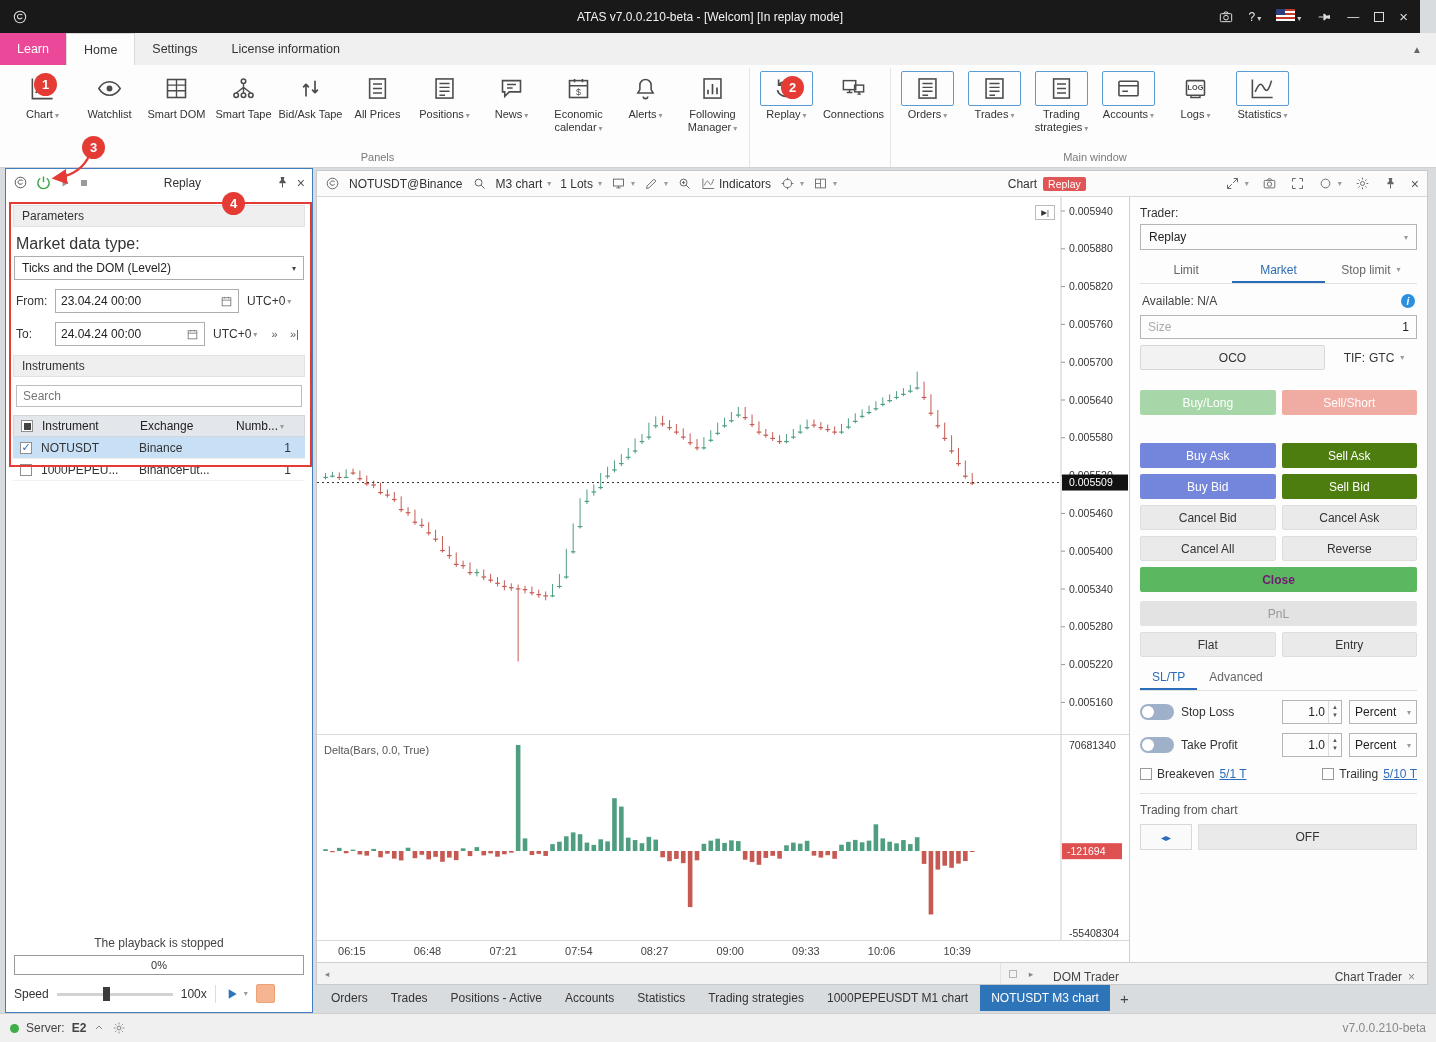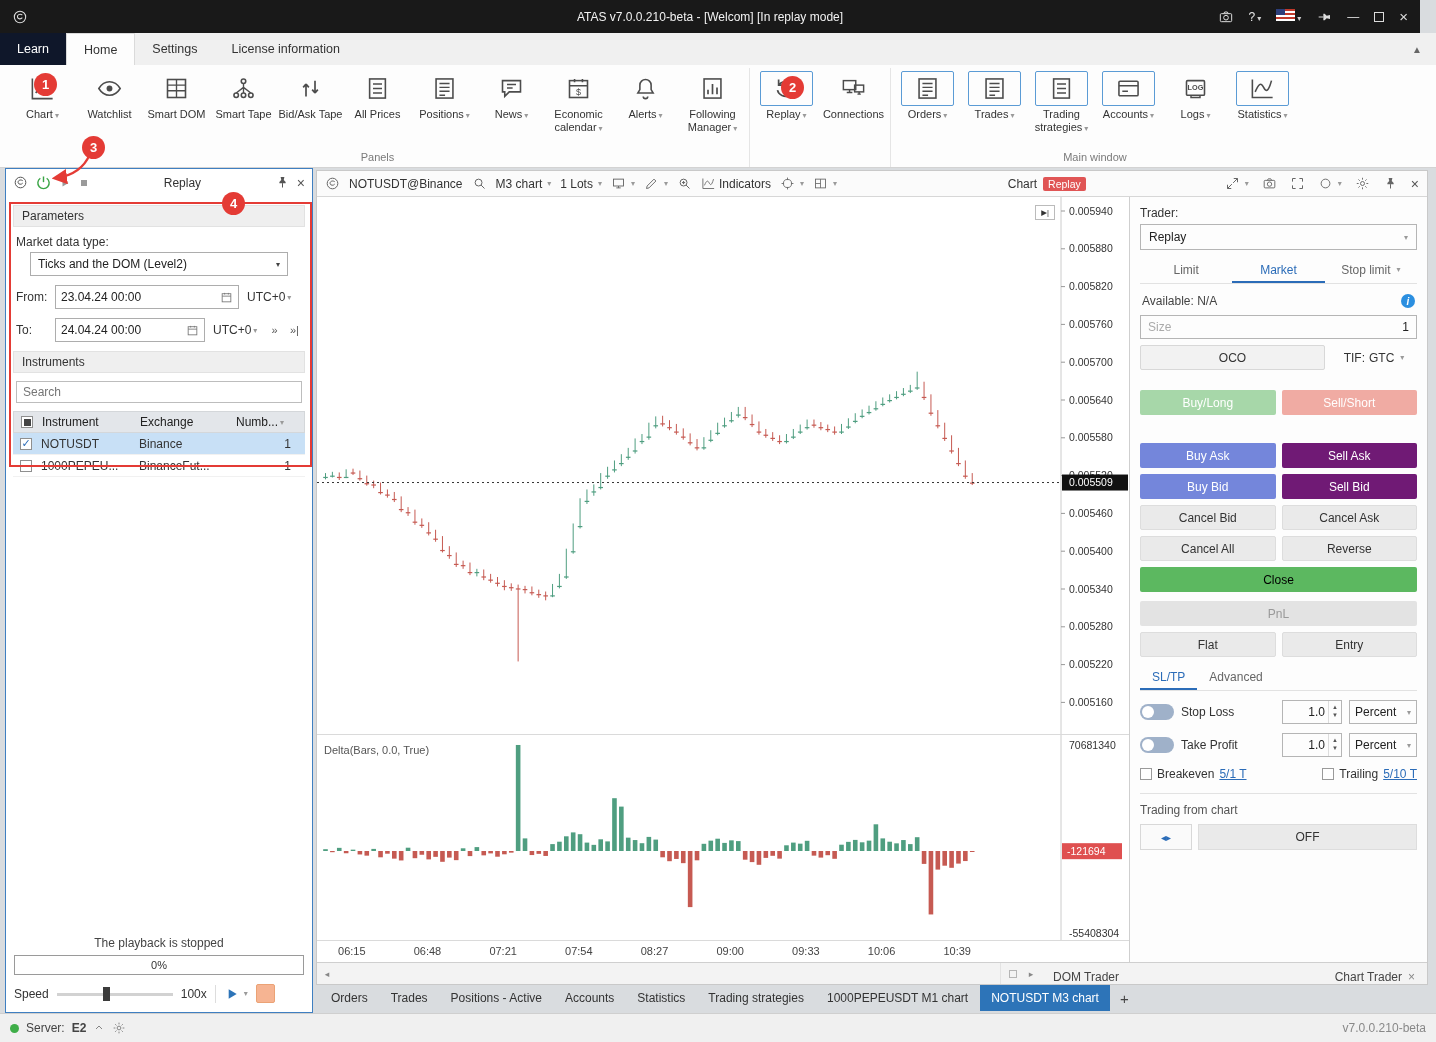--- a/index.html
+++ b/index.html
@@ -15,21 +15,21 @@
   .flag { width:19px; height:12px; background:repeating-linear-gradient(#c0392b 0 2px, #fff 2px 4px); position:relative; display:inline-block; }
   .flag::after { content:""; position:absolute; left:0; top:0; width:9px; height:6px; background:#2c3e7a; }
   .crt { font-size:8px; color:#9a9a9a; margin-left:2px; }
   .tb-right .crt { color:#cfcfcf; }
   .maxbox { width:10px; height:10px; border:1.5px solid #dcdcdc; display:inline-block; }
   .closex { font-size:15px; color:#dcdcdc; }
 
   
   .ribbon-tabs { position:absolute; top:33px; left:0; right:0; height:32px; background:#f0f0f0; display:flex; align-items:stretch; }
   .rtab { padding:0 17px; display:flex; align-items:center; font-size:12.5px; color:#333; }
-  .rtab.learn { background:#0f172a; color:#fff;align-items:center; }
+  .rtab.learn { background:#ec4899; color:#fff;align-items:center; }
   .rtab.active { background:#fdfdfd; border:1px solid #dadada; border-bottom:none; }
   .collapse { margin-left:auto; padding:0 14px; display:flex; align-items:center; color:#666; font-size:10px; }
 
   
   .ribbon { position:absolute; top:65px; left:0; right:0; height:103px; background:#fdfdfd; border-bottom:1px solid #d3d3d3; display:flex; padding:3px 6px 0; }
   .rgroup { display:flex; flex-direction:column; border-right:1px solid #e5e5e5; padding:0 3px;justify-content:space-between; }
   .rgroup:last-child { border-right:none; }
   .ritems { display:flex; align-items:flex-start; flex:1; }
   .ritem { width:67px; display:flex; flex-direction:column; align-items:center; padding-top:3px; text-align:center; font-size:11px; color:#333; line-height:1.15; cursor:default; }
   .ribox { padding:3px 12px; border:1px solid transparent; border-radius:2px; margin-bottom:2px; display:flex; }
@@ -41,24 +41,24 @@
   
   .replay-panel { position:absolute; left:5px; top:168px; width:308px; height:845px; background:#fff; border:1px solid #3f7fc1; display:flex; flex-direction:column; z-index:10; }
   .rp-head { height:27px; display:flex; align-items:center; gap:7px; padding:0 7px; flex:none; }
   .rp-title { flex:1; text-align:center; color:#333; }
   .mini-ic { width:15px; height:15px; color:#555; display:inline-flex; }
   .mini-ic svg { width:100%; height:100%; }
   .power { color:#3aa546; width:17px; height:17px; }
   .grayic { color:#9a9a9a; }
   .blueic { color:#2d74b8; }
   .section-bar { background:#efefef; border:1px solid #e2e2e2; padding:3px 8px; margin:9px 7px 0; font-size:12px; color:#333; flex:none; }
-  .fld-label { margin:8px 10px 3px; font-size:12px; color:#333; }
+  .fld-label { margin:8px 10px 3px; font-size:16px; color:#333; }
   .dd { height:24px; border:1px solid #adadad; background:#fff; display:flex; align-items:center; padding:0 7px; font-size:12px; color:#222; }
   .dd .crt { margin-left:auto; color:#444; }
-  .mdt { margin:0 24px; }
+  .mdt { margin:0 8px; }
   .date-row { display:flex; align-items:center; gap:5px; margin:9px 10px 0; flex:none; }
   .date-row .lbl { width:34px; color:#333; }
   .date-inp { flex:1; height:24px; border:1px solid #adadad; display:flex; align-items:center; padding:0 5px; color:#222; }
   .date-inp .mini-ic { margin-left:auto; width:13px; height:13px; color:#777; }
   .tzsel { width:58px; height:24px; display:flex; align-items:center; padding:0 3px; color:#333; }
   .skipbtn { width:15px; height:20px; display:flex; align-items:center; justify-content:center; color:#555; font-size:11px; }
   .search-inp { margin:8px 10px 0; height:22px; border:1px solid #bdbdbd; width:calc(100% - 20px); padding:0 6px; font-size:12px; font-family:"Liberation Sans",sans-serif; color:#333; }
   .instr-table { margin:8px 7px 16px; font-size:12px; flex:none;border-radius:19px; }
   .it-head { display:flex; align-items:center; background:#e3e6ea; border:1px solid #d4d7da; height:22px; color:#222; }
   .it-row { display:flex; align-items:center; height:22px; border-bottom:1px solid #f1f1f1; color:#333; }
@@ -118,23 +118,23 @@
   .size-fld { margin:7px 10px 0; height:24px; border:1px solid #b5b5b5; display:flex; align-items:center; padding:0 7px; }
   .size-fld .ph { color:#aaa; }
   .size-fld .val { margin-left:auto; color:#222; }
   .trow { display:flex; gap:6px; margin:6px 10px 0; }
   .tbtn { flex:1; height:25px; display:flex; align-items:center; justify-content:center; border-radius:2px; font-size:12px; cursor:default; }
   .c-oco { background:#f2f2f2; border:1px solid #d8d8d8; color:#333; }
   .tif { width:86px; display:flex; align-items:center; justify-content:center; gap:4px; color:#333; }
   .c-buylong { background:#a7d7a9; color:#fff; }
   .c-sellshort { background:#f0aba3; color:#fff; }
   .c-buy { background:#7486db; color:#fff; }
-  .c-sell { background:#701a75; color:#fff; }
+  .c-sell { background:#4d7c0f; color:#fff; }
   .c-gray { background:#eaeaea; border:1px solid #ddd; color:#333; }
-  .c-close { background:#5cb860; color:#000000; }
+  .c-close { background:#5cb860; color:#701a75;font-weight:bold; }
   .c-pnl { background:#e3e3e3; color:#999; }
   .sltp-tabs { display:flex; margin:9px 10px 0; border-bottom:1px solid #e2e2e2; }
   .stab { padding:0 12px; height:24px; display:flex; align-items:center; color:#666; border-bottom:2px solid transparent; }
   .stab.active { color:#2b6cb8; border-bottom-color:#2b6cb8; }
   .slrow { display:flex; align-items:center; gap:7px; margin:9px 10px 0; }
   .tgl { width:34px; height:16px; border-radius:8px; background:#9fb1c9; position:relative; flex:none; }
   .tgl::after { content:""; position:absolute; left:2px; top:2px; width:12px; height:12px; border-radius:50%; background:#fff; }
   .slrow .lab { width:70px; color:#333; }
   .stepper { width:60px; height:24px; border:1px solid #b5b5b5; display:flex; align-items:center; margin-left:auto; }
   .stepper .val { flex:1; text-align:right; padding-right:3px; color:#222; }

